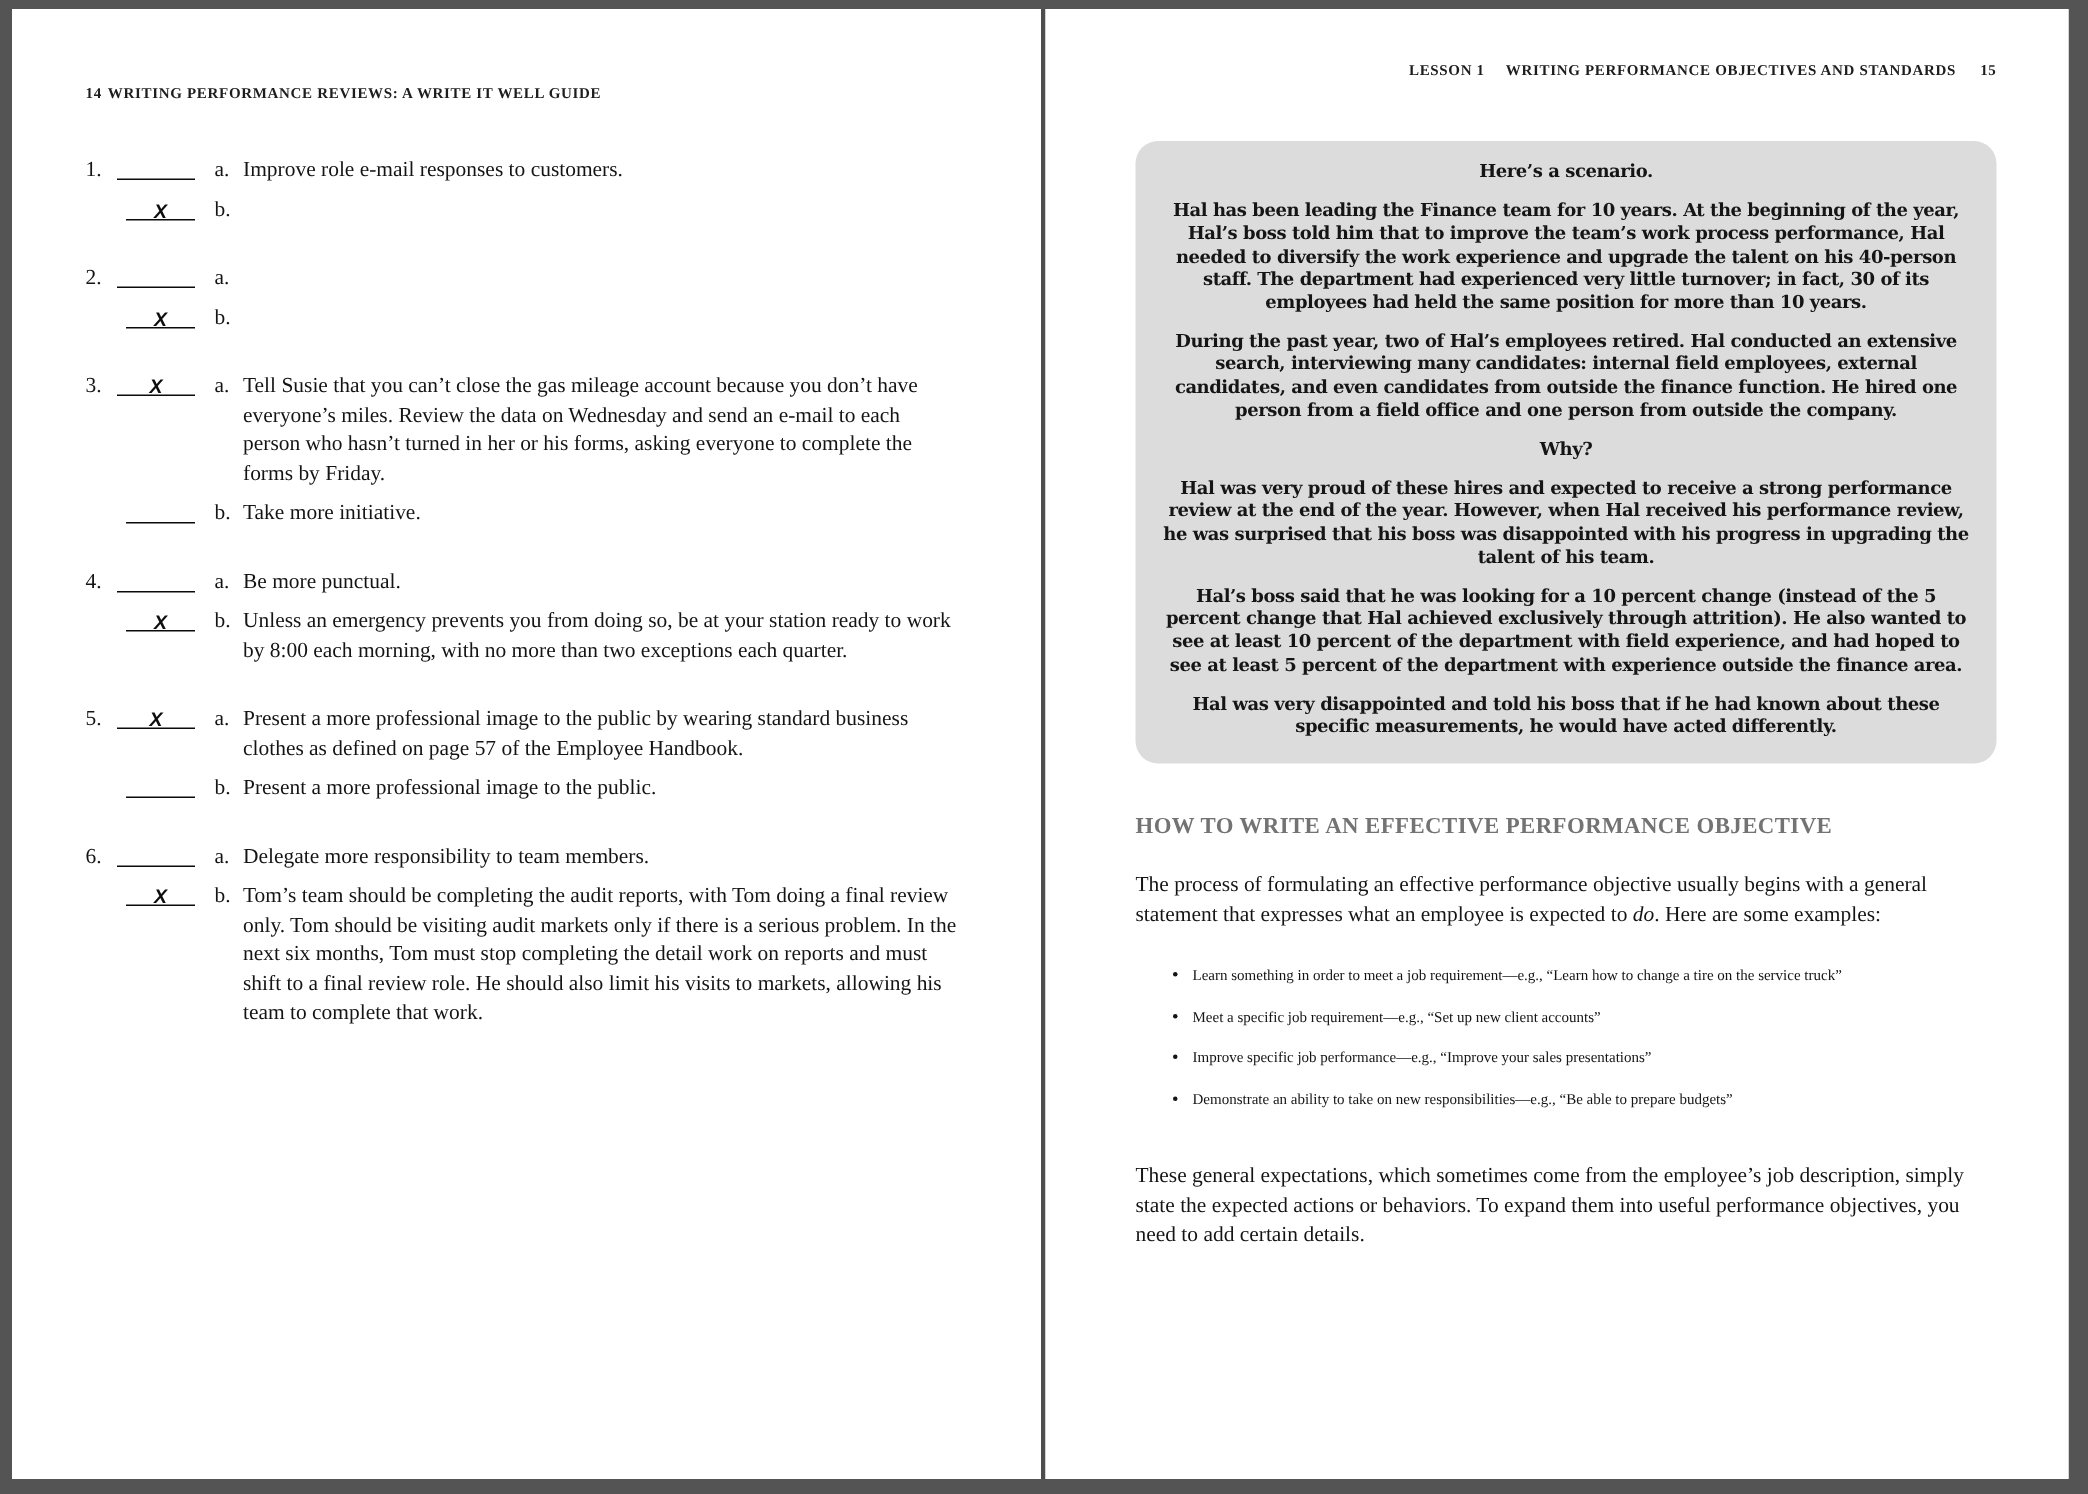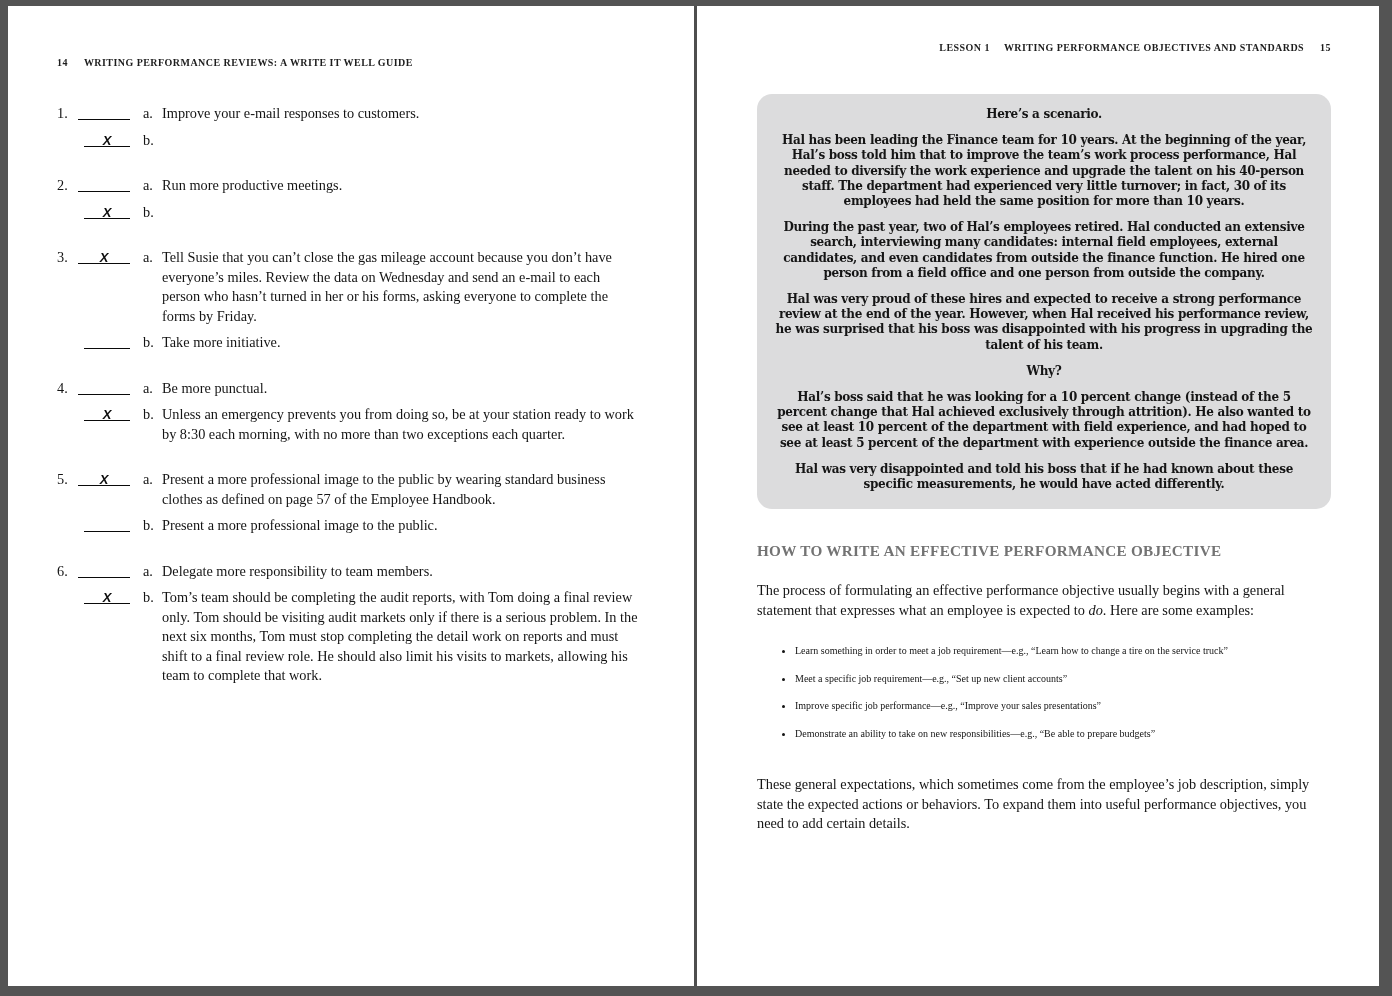--- a/index.html
+++ b/index.html
@@ -19,21 +19,21 @@
   .page { background:#ffffff; }
   .page-left  { width:686px; padding:51px 55px 40px 49px; }
   .divider    { width:3px; background:#4e4e4e; }
   .page-right { flex:1; padding:36px 48px 40px 60px; }
 
   
   .runhead {
     font-size:10px; font-weight:bold; letter-spacing:.45px;
     color:#1d1d1d; white-space:nowrap;
   }
-  .runhead .pagenum { margin-right:16px; }
+  .runhead .pagenum { margin-right:4px; }
   .runhead-right { text-align:right; }
   .runhead-right .lesson { margin-right:14px; }
   .runhead-right .pagenum { margin-left:16px; margin-right:0; }
 
   
   .quiz { margin-top:36px; }
   .quiz-item + .quiz-item { margin-top:26px; }
   .row { display:flex; align-items:flex-start; font-size:14.3px; line-height:19.5px; }
   .row + .row { margin-top:7px; }
   .col-num { width:21px; flex:none; }
@@ -100,41 +100,40 @@
     <div class="quiz">
 
       <div class="quiz-item">
         <div class="row opt-a">
           <span class="col-num">1.</span>
           <span class="col-blank">
               <span class="x-mark"></span>
             </span>
           <span class="gap-after-blank"></span>
           <span class="col-letter">a.</span>
-          <span class="col-text">Improve your e-mail responses to customers.</span>
+          <span class="col-text">Improve role e-mail responses to customers.</span>
         </div>
         <div class="row opt-b">
           <span class="col-num"></span>
           <span class="col-blank">
               <span class="x-mark">X</span>
             </span>
           <span class="gap-after-blank"></span>
           <span class="col-letter">b.</span>
         </div>
       </div>
 
       <div class="quiz-item">
         <div class="row opt-a">
           <span class="col-num">2.</span>
           <span class="col-blank">
               <span class="x-mark"></span>
             </span>
           <span class="gap-after-blank"></span>
           <span class="col-letter">a.</span>
-          <span class="col-text">Run more productive meetings.</span>
         </div>
         <div class="row opt-b">
           <span class="col-num"></span>
           <span class="col-blank">
               <span class="x-mark">X</span>
             </span>
           <span class="gap-after-blank"></span>
           <span class="col-letter">b.</span>
         </div>
       </div>
@@ -170,21 +169,21 @@
           <span class="col-letter">a.</span>
           <span class="col-text">Be more punctual.</span>
         </div>
         <div class="row opt-b">
           <span class="col-num"></span>
           <span class="col-blank">
               <span class="x-mark">X</span>
             </span>
           <span class="gap-after-blank"></span>
           <span class="col-letter">b.</span>
-          <span class="col-text">Unless an emergency prevents you from doing so, be at your station ready to work by 8:30 each morning, with no more than two exceptions each quarter.</span>
+          <span class="col-text">Unless an emergency prevents you from doing so, be at your station ready to work by 8:00 each morning, with no more than two exceptions each quarter.</span>
         </div>
       </div>
 
       <div class="quiz-item">
         <div class="row opt-a">
           <span class="col-num">5.</span>
           <span class="col-blank">
               <span class="x-mark">X</span>
             </span>
           <span class="gap-after-blank"></span>
@@ -230,22 +229,22 @@
 
   <div class="page page-right">
     <div class="runhead runhead-right">
       <span class="lesson">LESSON 1</span><span>WRITING PERFORMANCE OBJECTIVES AND STANDARDS</span><span class="pagenum">15</span>
     </div>
 
     <div class="scenario-box">
       <p>Here’s a scenario.</p>
       <p>Hal has been leading the Finance team for 10 years. At the beginning of the year, Hal’s boss told him that to improve the team’s work process performance, Hal needed to diversify the work experience and upgrade the talent on his 40-person staff. The department had experienced very little turnover; in fact, 30 of its employees had held the same position for more than 10 years.</p>
       <p>During the past year, two of Hal’s employees retired. Hal conducted an extensive search, interviewing many candidates: internal field employees, external candidates, and even candidates from outside the finance function. He hired one person from a field office and one person from outside the company.</p>
+      <p>Why?</p>
       <p>Hal was very proud of these hires and expected to receive a strong performance review at the end of the year. However, when Hal received his performance review, he was surprised that his boss was disappointed with his progress in upgrading the talent of his team.</p>
-      <p>Why?</p>
       <p>Hal’s boss said that he was looking for a 10 percent change (instead of the 5 percent change that Hal achieved exclusively through attrition). He also wanted to see at least 10 percent of the department with field experience, and had hoped to see at least 5 percent of the department with experience outside the finance area.</p>
       <p>Hal was very disappointed and told his boss that if he had known about these specific measurements, he would have acted differently.</p>
     </div>
 
     <h2 class="section-heading">HOW TO WRITE AN EFFECTIVE PERFORMANCE OBJECTIVE</h2>
 
     <p class="body-para"><span>The process of formulating an effective performance objective usually begins with a general statement that expresses what an employee is expected to </span><i>do</i><span>. Here are some examples:</span></p>
 
     <ul class="bullet-list">
       <li>Learn something in order to meet a job requirement—e.g., “Learn how to change a tire on the service truck”</li>

